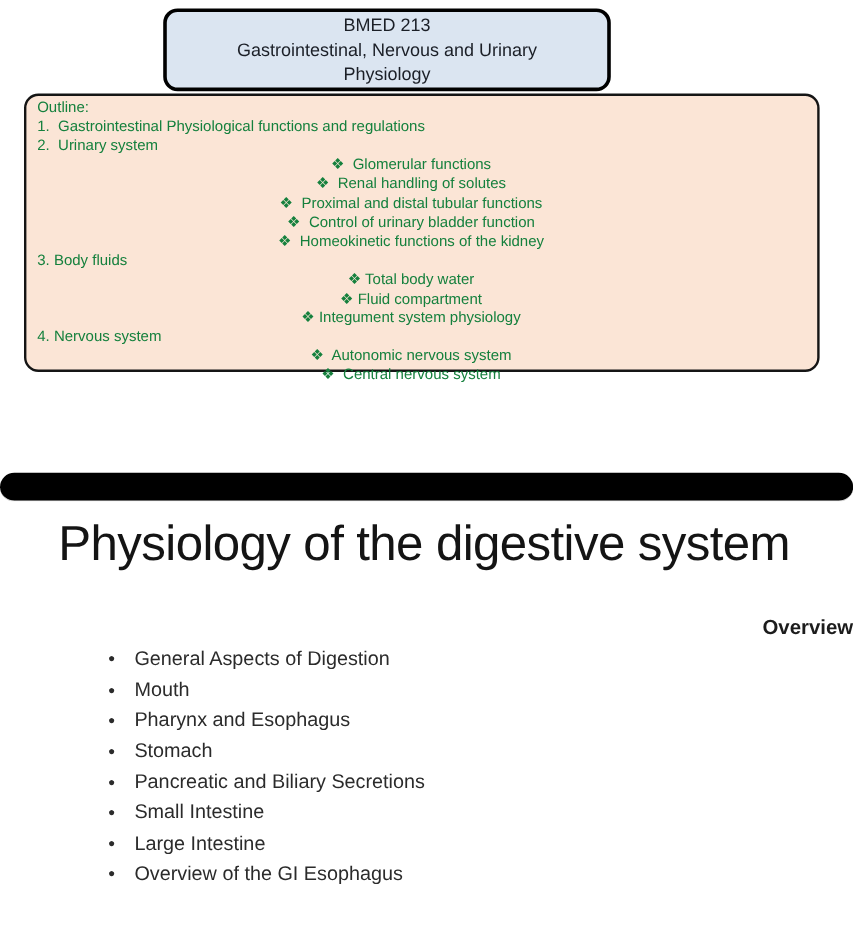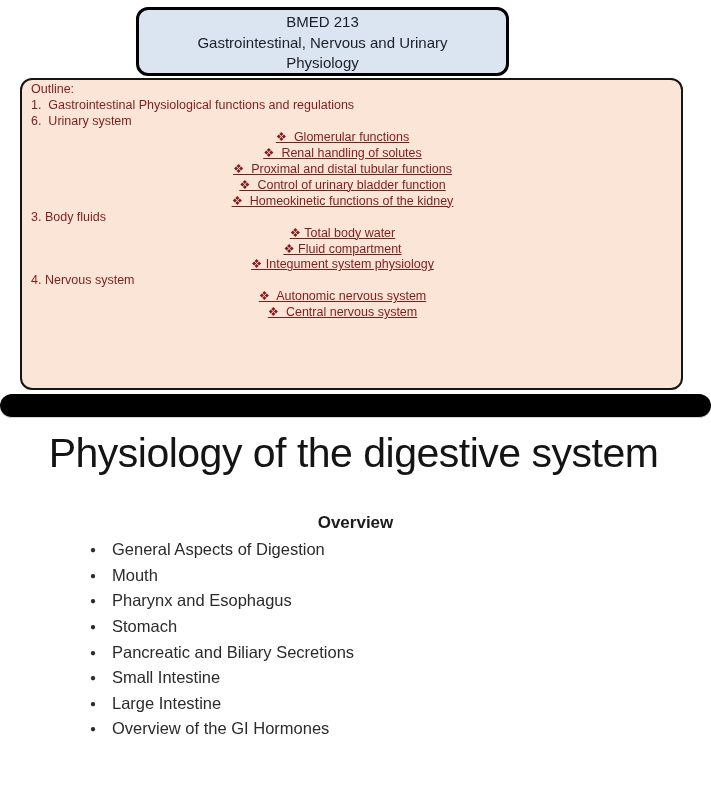--- a/index.html
+++ b/index.html
@@ -23,30 +23,30 @@
     font-size: 15px;
     line-height: 20.5px;
     padding-top: 2px;
     color: #1b1f27;
   }
 
   
   .outline-panel {
     position: absolute;
     left: 20px; top: 78px;
-    width: 663px; height: 312px;
+    width: 663px; height: 232px;
     background: #fbe5d6;
     border: 2px solid #151515;
     padding: 2px 27px 0 9px;
     font-size: 12.5px;
     line-height: 15.95px;
-    color: #7f1d1d;
+    color: #15803d;
   }
   .ol-line { white-space: pre; }
-  .ol-line.center { text-align: center; text-decoration: underline; }
+  .ol-line.center { text-align: center; }
 
   
   .divider-bar {
     position: absolute;
     left: 0; top: 394px;
     width: 711px; height: 24px;
     background: #000000;
     border-bottom: 1px solid #d8d8d8;
   }
 
@@ -60,21 +60,21 @@
     font-weight: 400;
     letter-spacing: -0.5px;
     color: #141414;
   }
 
   
   .overview-heading {
     position: absolute;
     left: 0; top: 513px;
     width: 711px;
-    text-align: center;
+    text-align: right;
     font-size: 17px;
     font-weight: 700;
     color: #1c1c1c;
   }
 
   
   .overview-list {
     position: absolute;
     left: 86px; top: 537px;
     width: 480px;
@@ -99,21 +99,21 @@
 
 <div class="course-header">
   <div>BMED 213</div>
   <div>Gastrointestinal, Nervous and Urinary</div>
   <div>Physiology</div>
 </div>
 
 <div class="outline-panel">
   <div class="ol-line">Outline:</div>
   <div class="ol-line">1.  Gastrointestinal Physiological functions and regulations</div>
-  <div class="ol-line">6.  Urinary system</div>
+  <div class="ol-line">2.  Urinary system</div>
   <div class="ol-line center">❖  Glomerular functions</div>
   <div class="ol-line center">❖  Renal handling of solutes</div>
   <div class="ol-line center">❖  Proximal and distal tubular functions</div>
   <div class="ol-line center">❖  Control of urinary bladder function</div>
   <div class="ol-line center">❖  Homeokinetic functions of the kidney</div>
   <div class="ol-line">3. Body fluids</div>
   <div class="ol-line center">❖ Total body water</div>
   <div class="ol-line center">❖ Fluid compartment</div>
   <div class="ol-line center">❖ Integument system physiology</div>
   <div class="ol-line">4. Nervous system</div>
@@ -151,15 +151,15 @@
   <div class="ov-item">
     <span class="ov-bullet">●</span>
     <span>Small Intestine</span>
   </div>
   <div class="ov-item">
     <span class="ov-bullet">●</span>
     <span>Large Intestine</span>
   </div>
   <div class="ov-item">
     <span class="ov-bullet">●</span>
-    <span>Overview of the GI Hormones</span>
+    <span>Overview of the GI Esophagus</span>
   </div>
 </div>
 
 </body></html>

